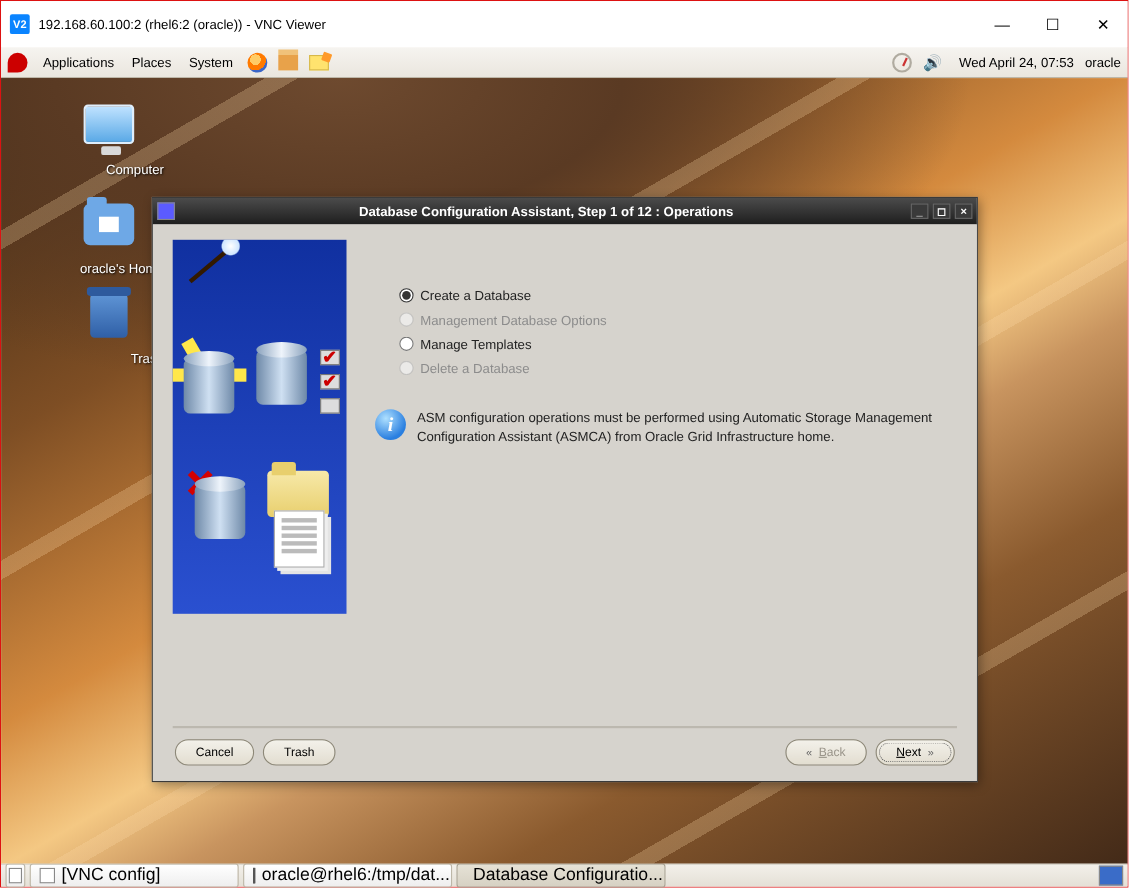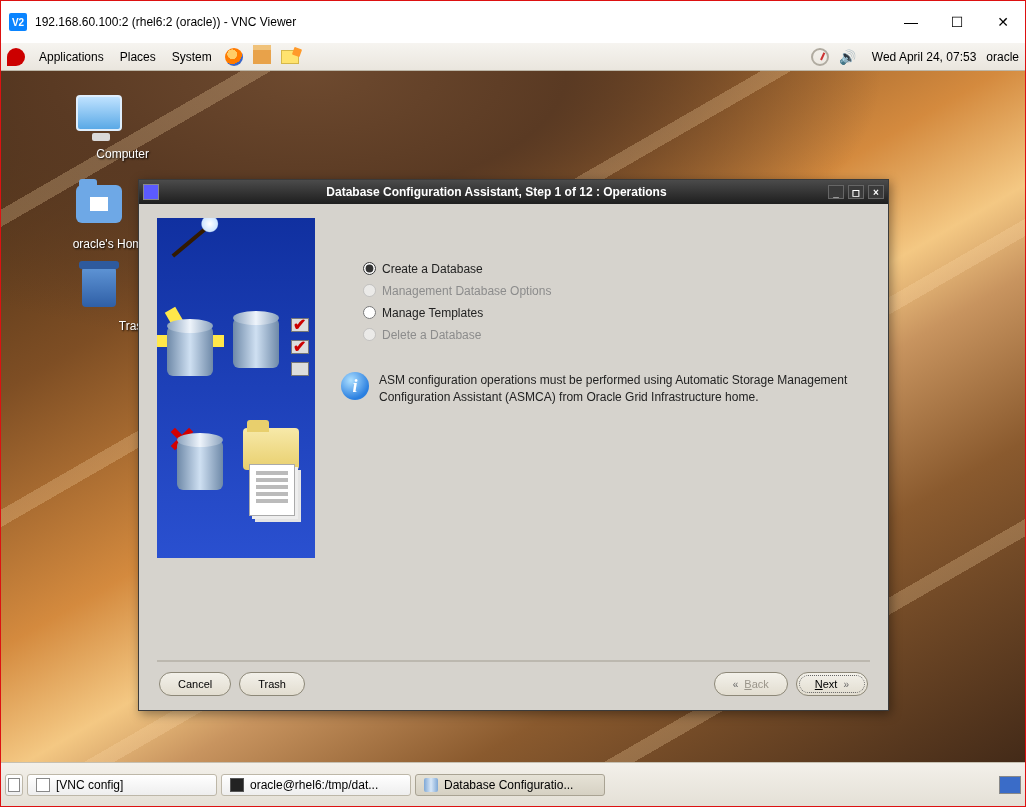--- a/index.html
+++ b/index.html
@@ -86,21 +86,21 @@
 .btn-row { display:flex; align-items:center; padding:10px 2px 0; border-top:2px solid #bcb8af; margin-top:6px; }
 .btn-row .sp { flex:1; }
 .btn { height:24px; padding:0 18px; border:1px solid #8d8878; border-radius:12px; background:linear-gradient(#f3f1ea,#e2ddd0); font-size:11px; cursor:pointer; display:flex; align-items:center; gap:6px; }
 .btn + .btn { margin-left:8px; }
 .btn.def { outline:1px dotted #666; outline-offset:-4px; }
 .btn[aria-disabled="true"]{ color:#9a958a; cursor:default; }
 .btn u{text-decoration:underline;}
 .arrow{font-size:10px;color:#666;}
 
 
-.taskbar { height:44px; background:linear-gradient(#f3f0ea,#e4e0d6); border-top:1px solid #c6c0b2; display:flex; align-items:center; font-size:12px; padding:0 4px; gap:4px; }
+.taskbar { height:21px; background:linear-gradient(#f3f0ea,#e4e0d6); border-top:1px solid #c6c0b2; display:flex; align-items:center; font-size:16px; padding:0 4px; gap:4px; }
 .taskbar .tbtn { height:22px; border:1px solid #bdb7a8; border-radius:3px; padding:0 8px; display:flex; align-items:center; gap:6px; background:linear-gradient(#fff,#eee); max-width:200px; overflow:hidden; white-space:nowrap; cursor:pointer;}
 .taskbar .tbtn.active{background:linear-gradient(#e6e2d6,#d6d1c3);border-color:#a9a393;}
 .taskbar .ws{margin-left:auto;width:22px;height:18px;background:#3a6cc8;border:1px solid #888;}
 .tic{width:14px;height:14px;display:inline-block;}
 .tic.win{border:1px solid #888;background:#fff;}
 .tic.term{background:#222;border:1px solid #555;}
 .tic.db{background:linear-gradient(90deg,#7fa8d6,#d8e7f7,#7fa8d6);border-radius:2px;}
 .speed-ic{width:18px;height:18px;border:2px solid #b0aba0;border-radius:50%;position:relative;}
 .speed-ic::after{content:"";position:absolute;left:7px;top:2px;width:2px;height:8px;background:#c33;transform-origin:bottom;transform:rotate(25deg);}
 .vol-ic{font-size:14px;color:#6a6a6a;}

